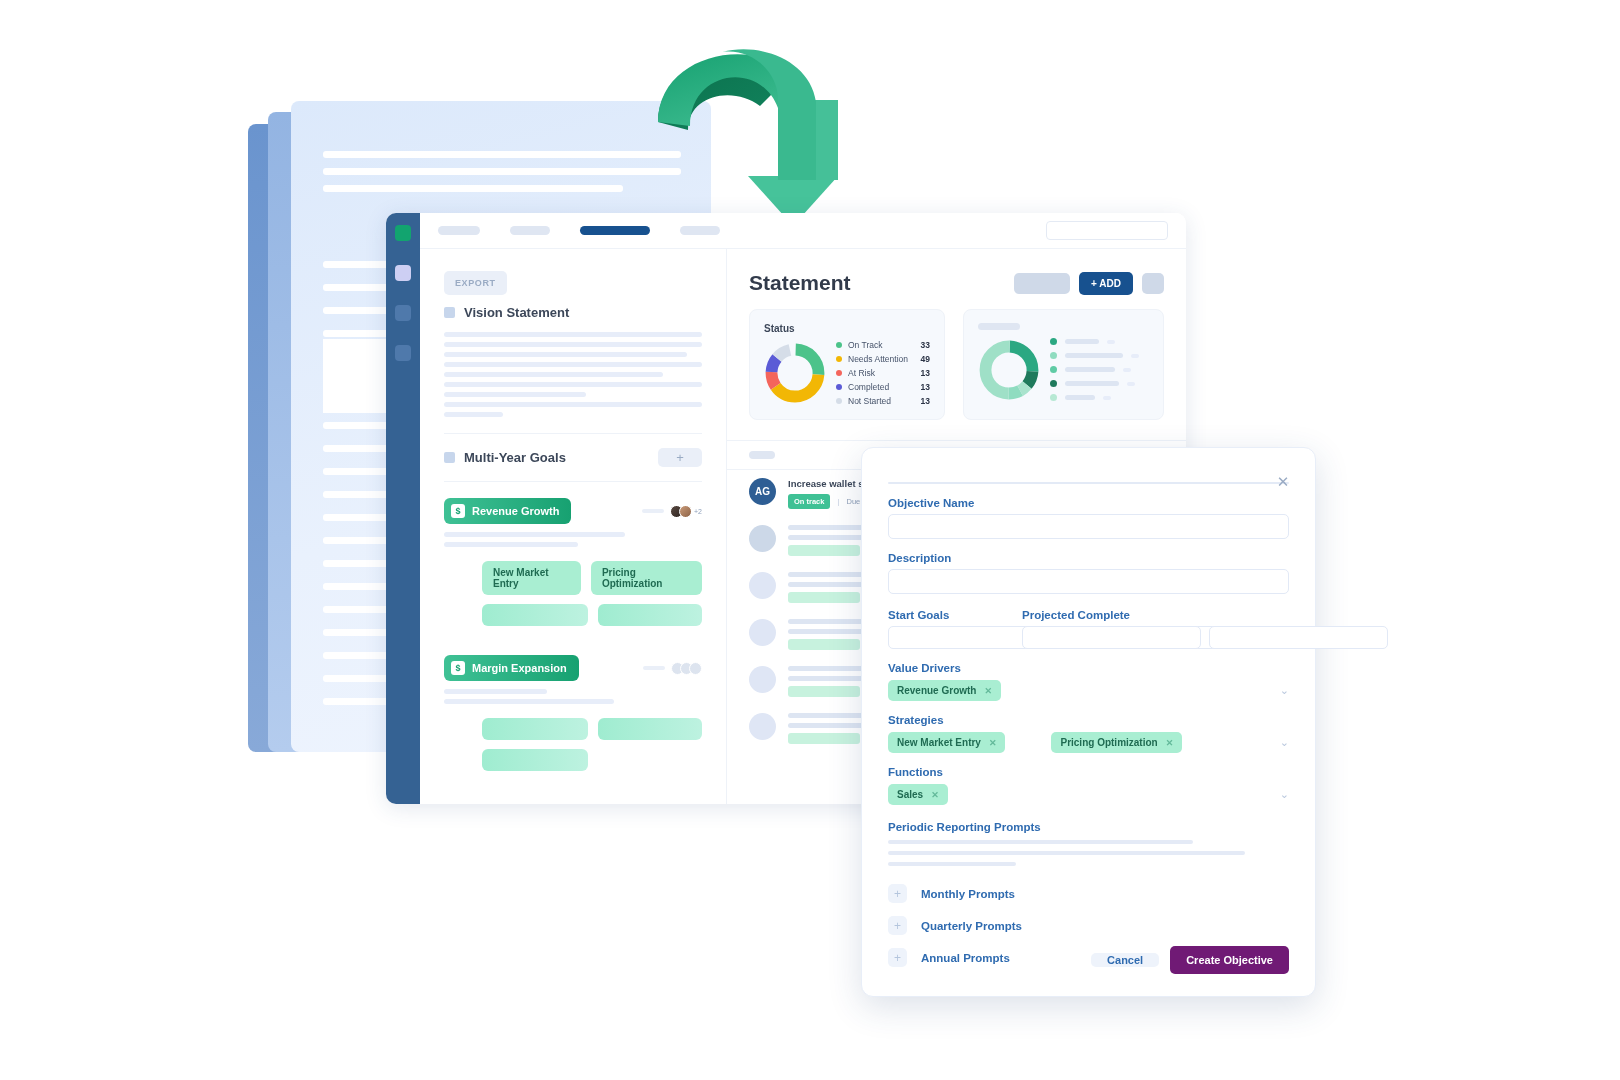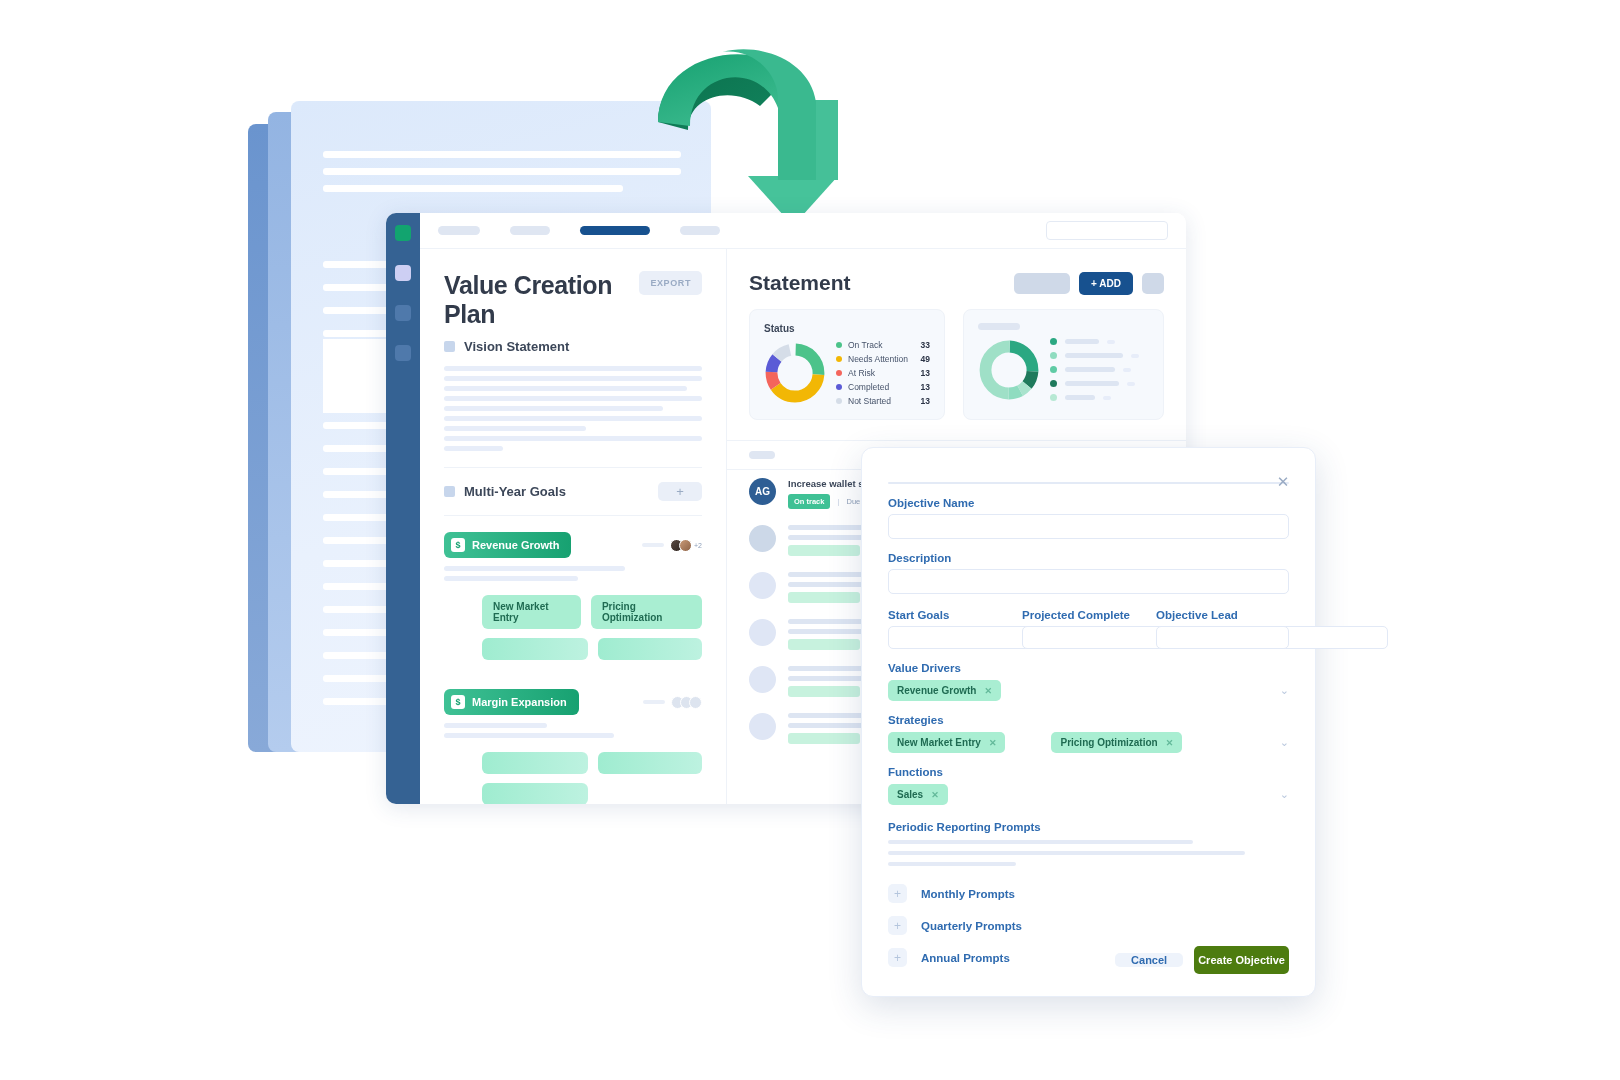--- a/index.html
+++ b/index.html
@@ -174,22 +174,22 @@
   .prompt-skel { height:4px; border-radius:2px; background:#e4eaf6; margin-top:7px; }
   .prompt-row { display:flex; align-items:center; gap:14px; margin-top:13px; }
   .plus-box { width:19px; height:19px; border-radius:5px; background:#eef3fb;
               color:#b4c5dd; font-size:12px; display:flex; align-items:center;
               justify-content:center; cursor:pointer; }
   .prompt-label { font-size:11.5px; font-weight:bold; color:#2f6bb0; }
   .modal-footer { position:absolute; right:26px; bottom:22px; display:flex;
                   align-items:center; gap:11px; }
   .btn-cancel { background:#eef3fb; color:#2f6bb0; border:none; border-radius:5px;
                 font-size:11px; font-weight:bold; padding:1px 16px; cursor:pointer; }
-  .btn-create { background:#4d7c0f; color:#fff; border:none; border-radius:5px;
-                font-size:11px; font-weight:bold; padding:8px 4px; cursor:pointer; }
+  .btn-create { background:#701a75; color:#fff; border:none; border-radius:5px;
+                font-size:11px; font-weight:bold; padding:8px 16px; cursor:pointer; }
 </style>
 </head>
 <body>
 
 <div class="stage">
 
   <div class="doc doc-back2"></div>
   <div class="doc doc-back1"></div>
   <div class="doc doc-front">
     <div class="doc-line" style="left:32px; top:50px; width:358px;"></div>
@@ -261,21 +261,20 @@
         <div class="nav-pill w2"></div>
         <div class="nav-pill active"></div>
         <div class="nav-pill w4"></div>
         <div class="topbar-search" placeholder=""></div>
       </div>
 
       <div class="app-cols">
 
         <div class="col-left">
           <div class="vcp-head">
-            <div class="vcp-title">Value Creation Plan</div>
             <button class="export-btn">EXPORT</button>
           </div>
 
           <div class="sec-row">
             <div class="sec-check"></div>
             <div class="sec-label">Vision Statement</div>
           </div>
 
           <div class="skel-group">
             <div class="skel" style="width:100%"></div>
@@ -545,24 +544,20 @@
           <input class="date-box" value="" style="">
         </div>
       </div>
       <div class="f-proj">
         <div class="field-label">Projected Complete</div>
         <div class="date-pair">
           <input class="date-box" value="" style="">
           <input class="date-box" value="" style="">
         </div>
       </div>
-      <div class="f-lead">
-        <div class="field-label">Objective Lead</div>
-        <input class="text-input" style="height: 23px;" value="">
-      </div>
     </div>
 
     <div class="field-label">Value Drivers</div>
     <div class="chip-zone">
       <span class="tag">
         <span>Revenue Growth</span>
         <span class="tag-x">✕</span>
       </span>
       <span class="chev">⌄</span>
     </div>

